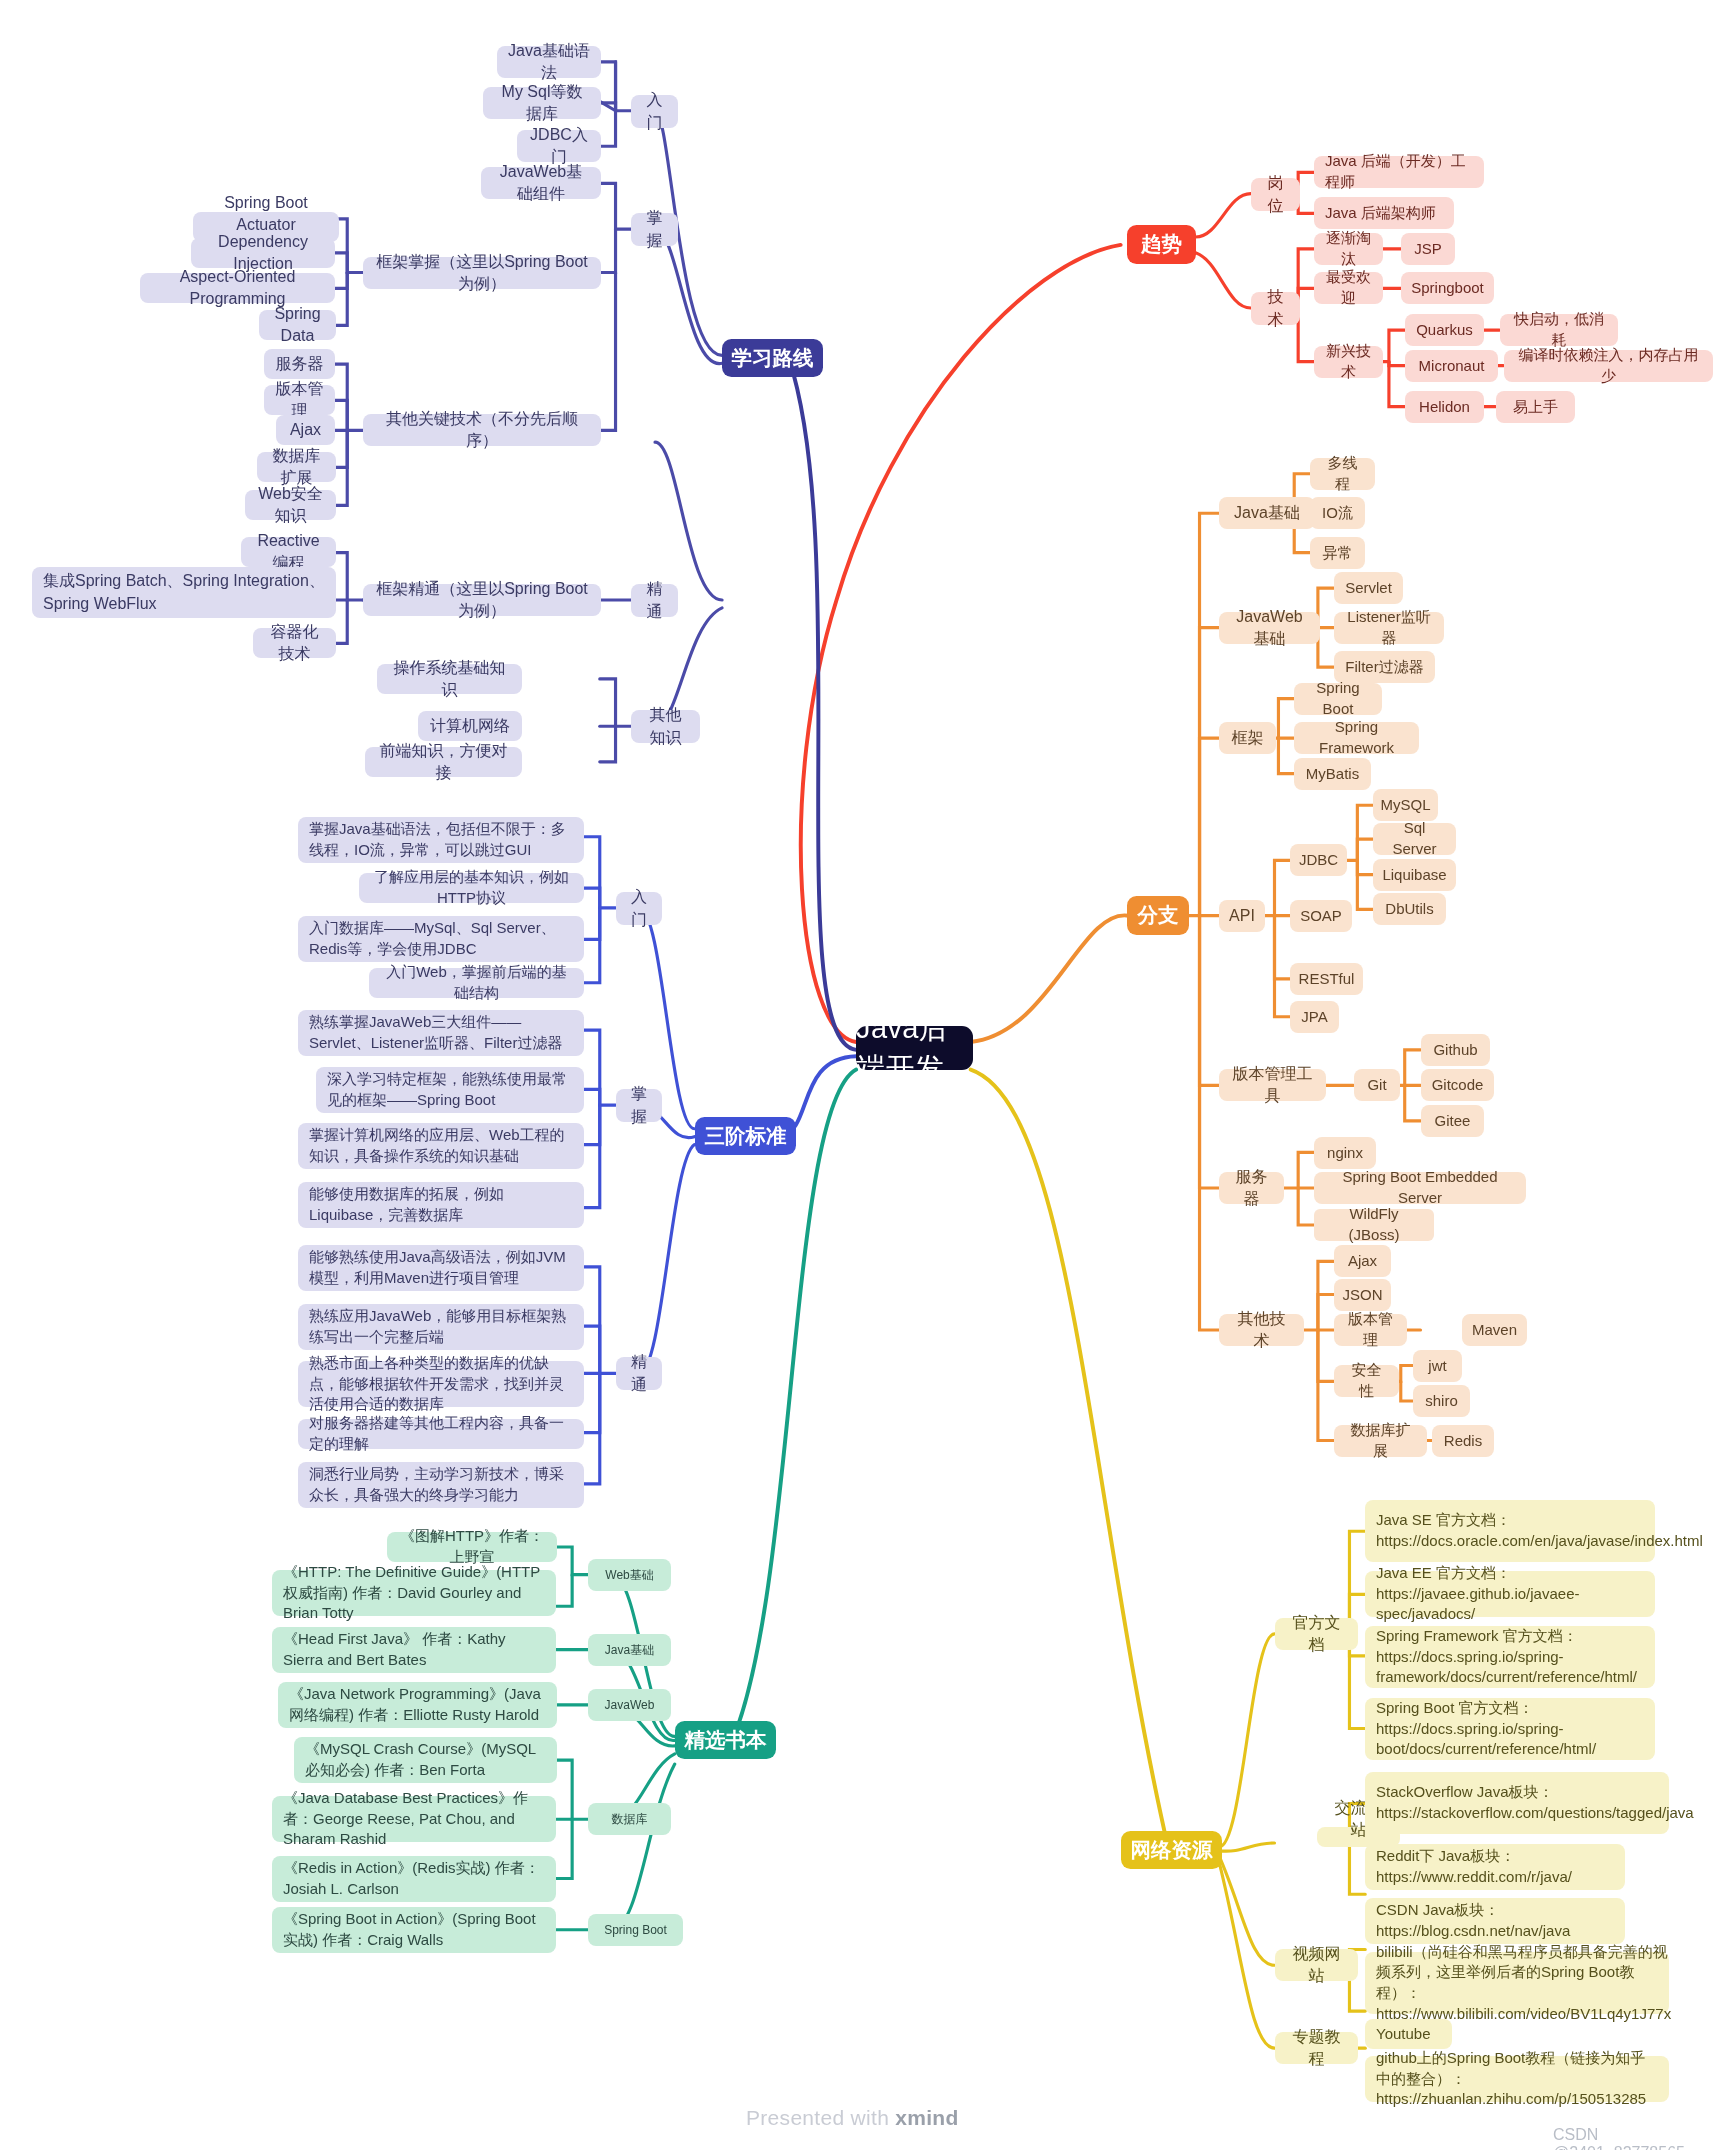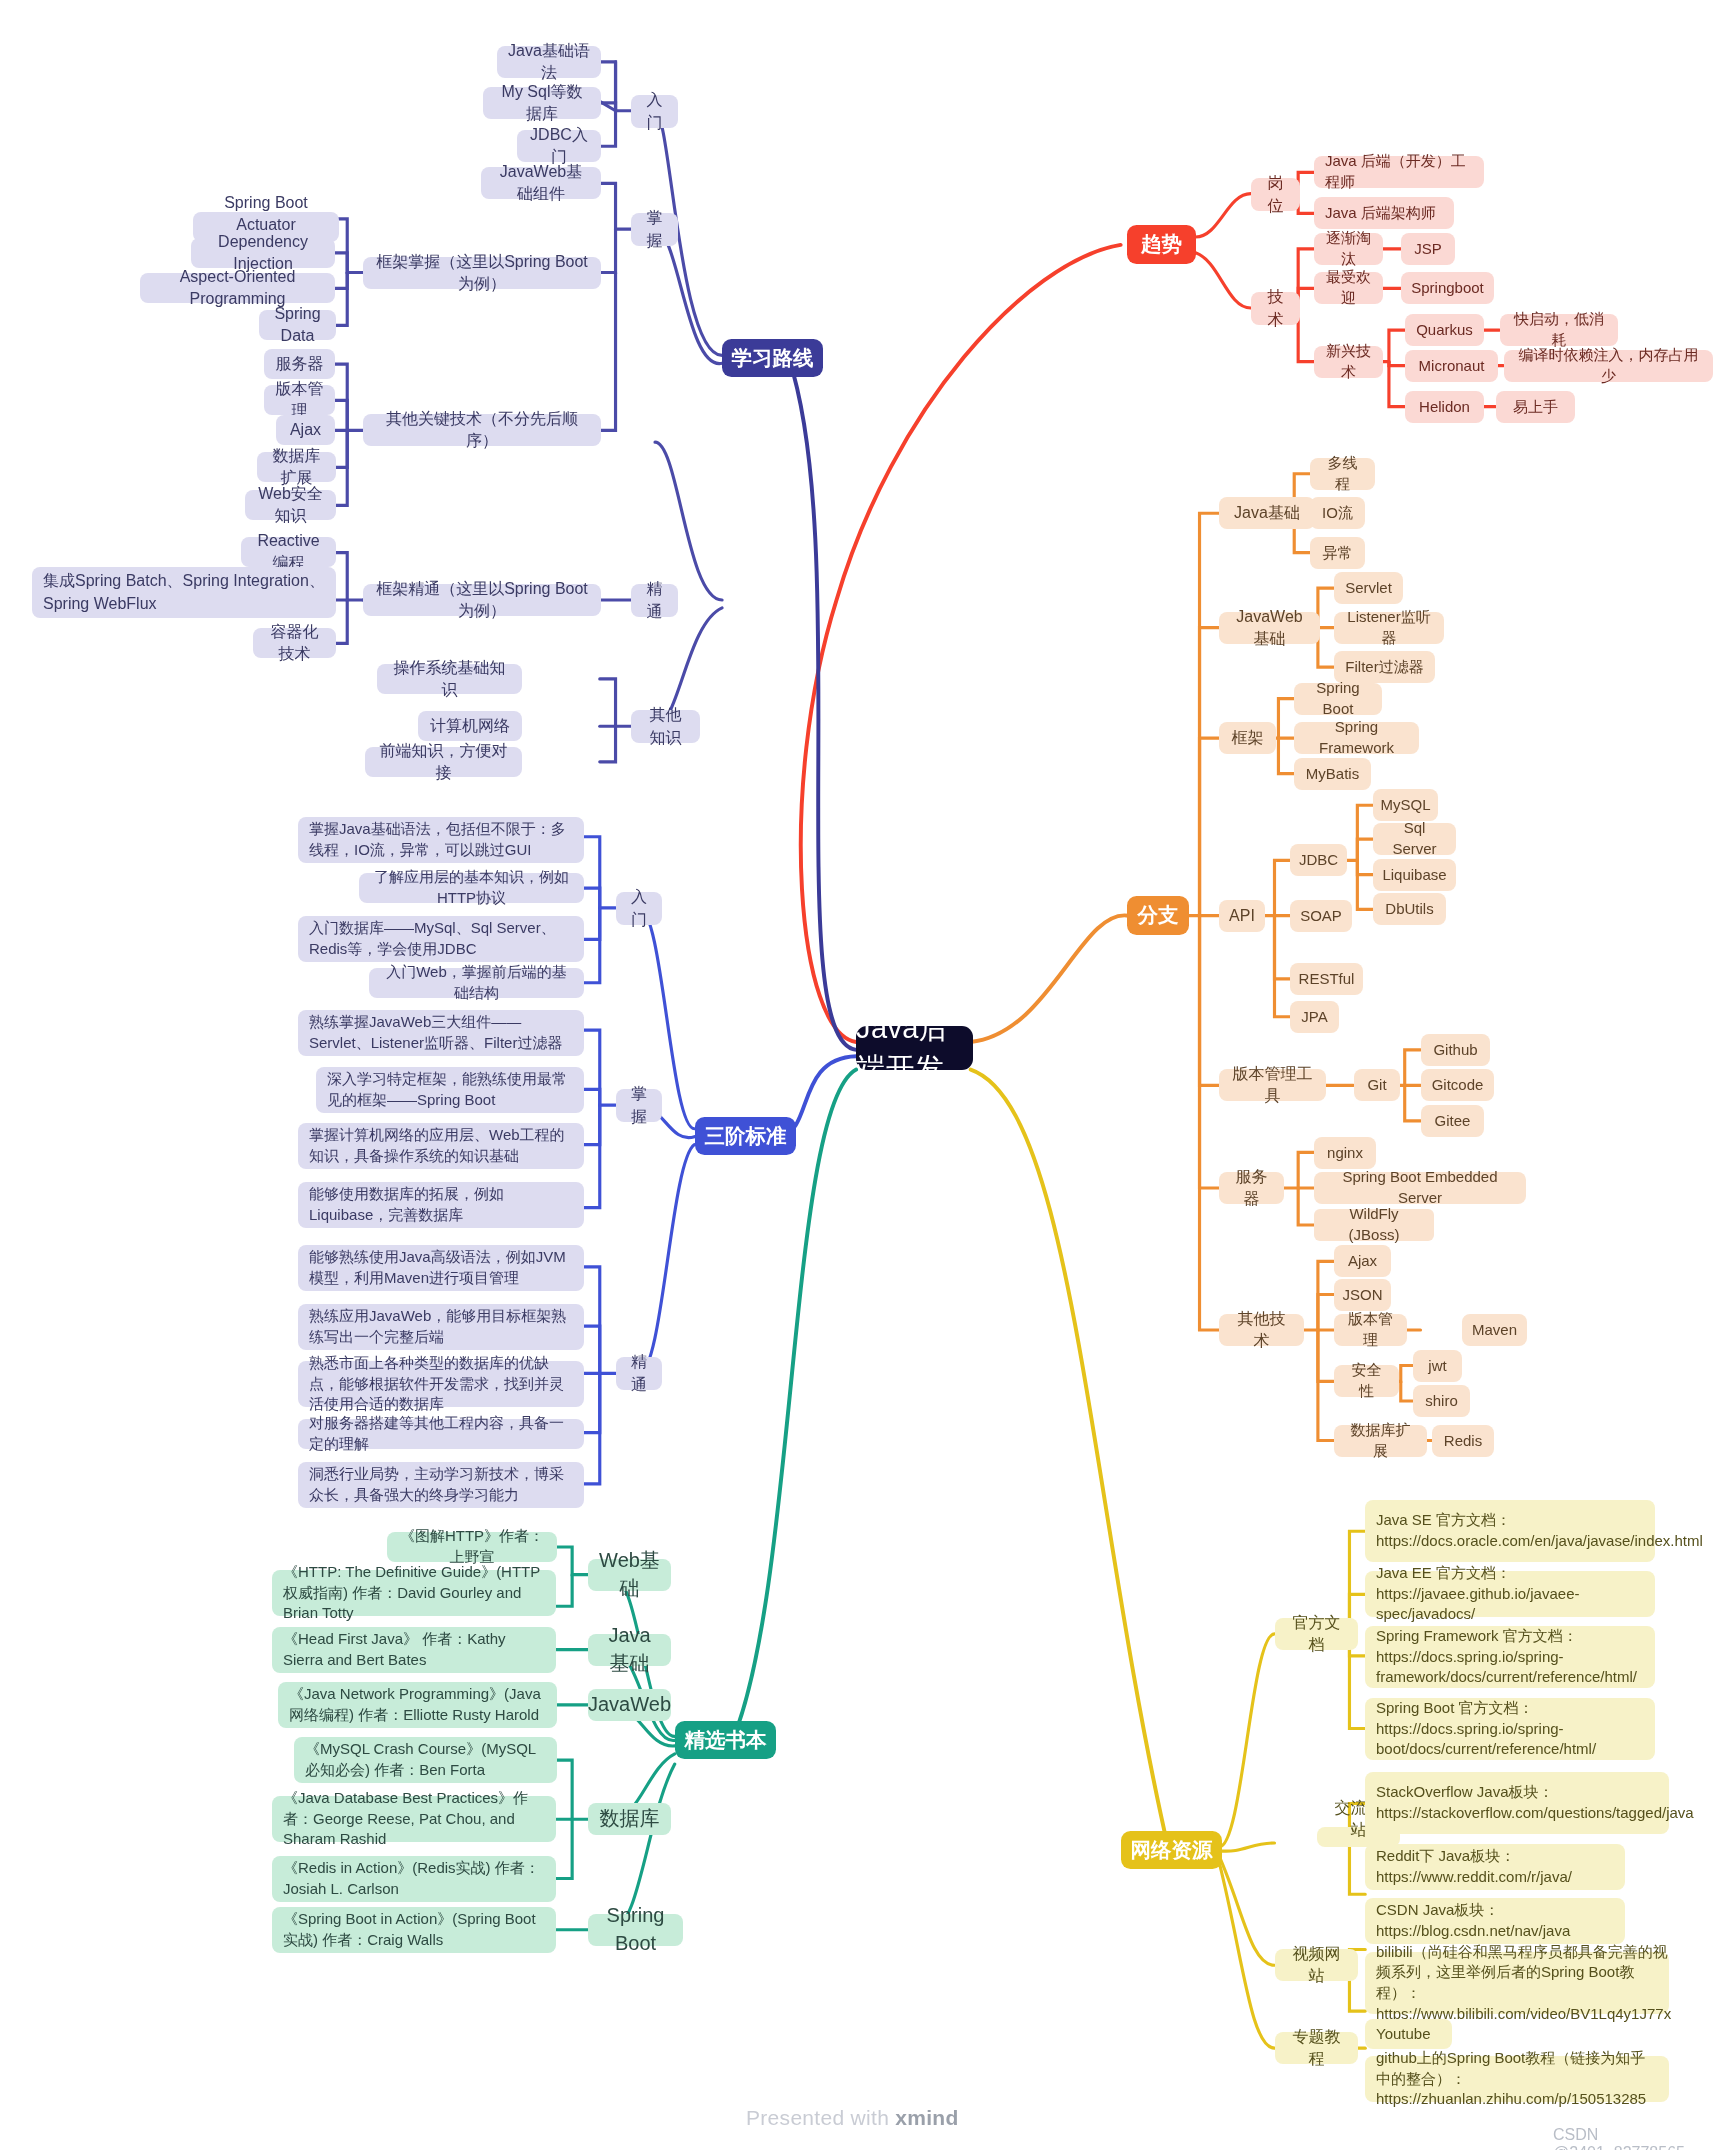--- a/index.html
+++ b/index.html
@@ -16,21 +16,21 @@
   .main{color:#ffffff;font-size:20.5px;font-weight:bold;border-radius:9.5px;justify-content:center;}
   .m-purple{background:#3b3b98;}
   .m-blue{background:#3f51d6;}
   .m-green{background:#16a085;}
   .m-red{background:#f6402c;}
   .m-orange{background:#ef8e32;}
   .m-yellow{background:#e5c21a;}
   
   .p{background:#dddcf0;color:#3a3a63;font-size:16px;padding:6.3px 11px;}
   .b{background:#dddcf0;color:#3a3a63;font-size:16px;padding:6.3px 11px;}
-  .g{background:#c7ecd9;color:#2d4a42;font-size:20px;padding:6.3px 11px;}
+  .g{background:#c7ecd9;color:#2d4a42;font-size:12px;padding:6.3px 11px;}
   .r{background:#fbd9d4;color:#6b2a22;font-size:16px;padding:6.3px 11px;}
   .o{background:#fae3cf;color:#5d4329;font-size:16px;padding:6.3px 11px;}
   .y{background:#f7f2c8;color:#55501c;font-size:16px;padding:6.3px 11px;}
   .ctr{justify-content:center;text-align:center;}
   .lft{justify-content:flex-start;text-align:left;}
   .small{font-size:15px;}
   .watermark{position:absolute;color:#c9ccd4;font-size:21px;letter-spacing:0.3px;}
   .watermark b{color:#9aa0aa;}
   .csdn{position:absolute;color:#b9bec7;font-size:16px;}
 </style>

